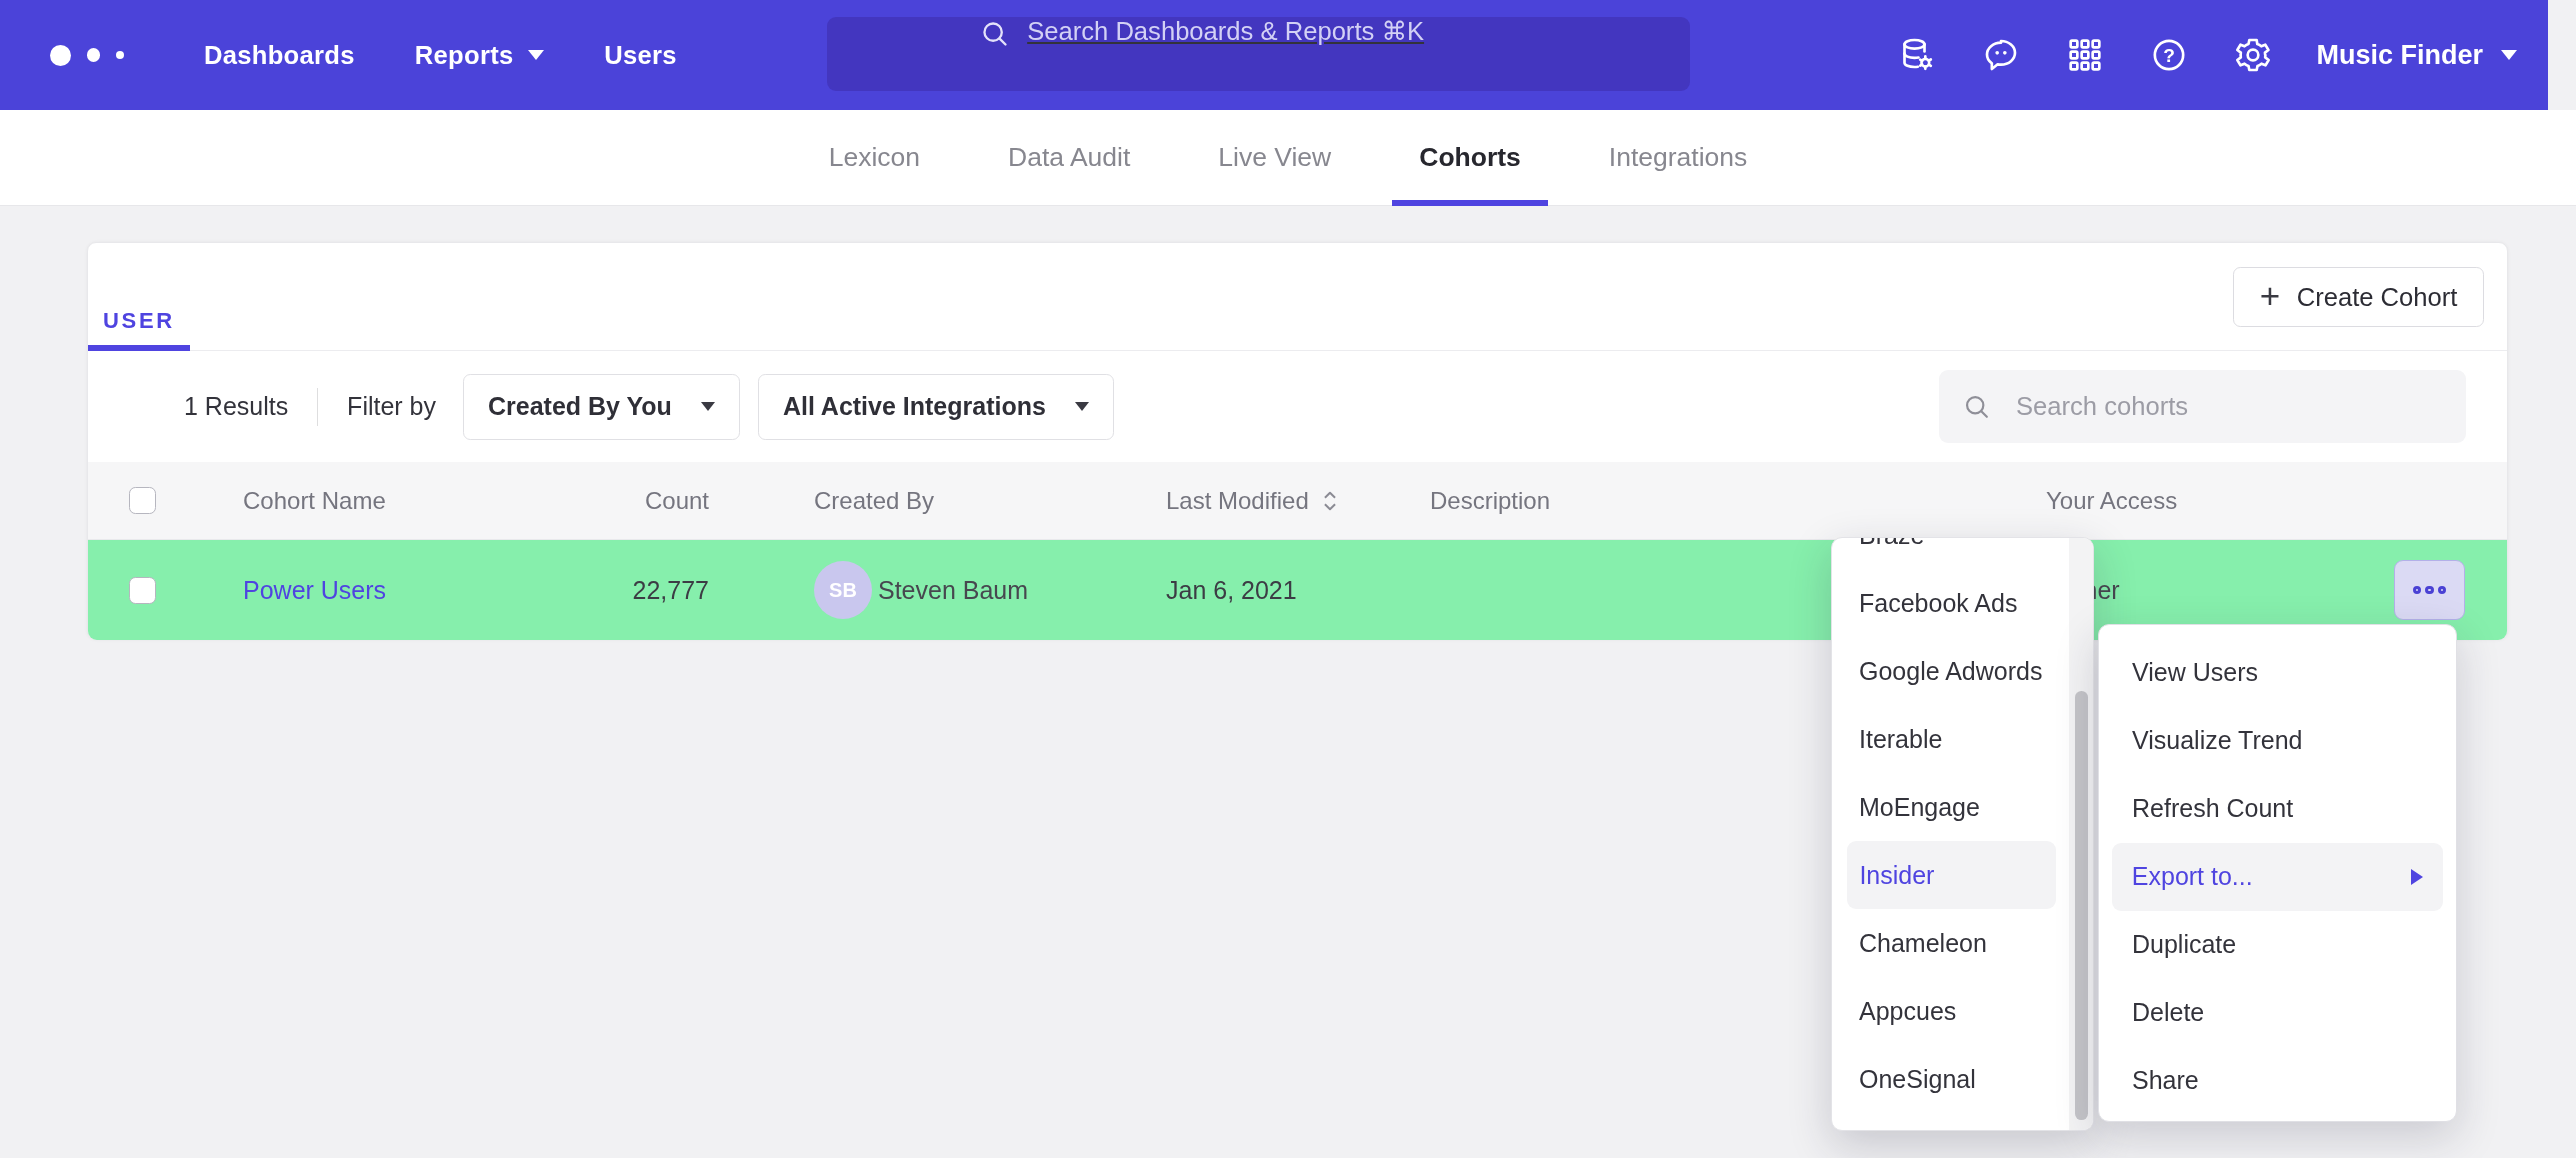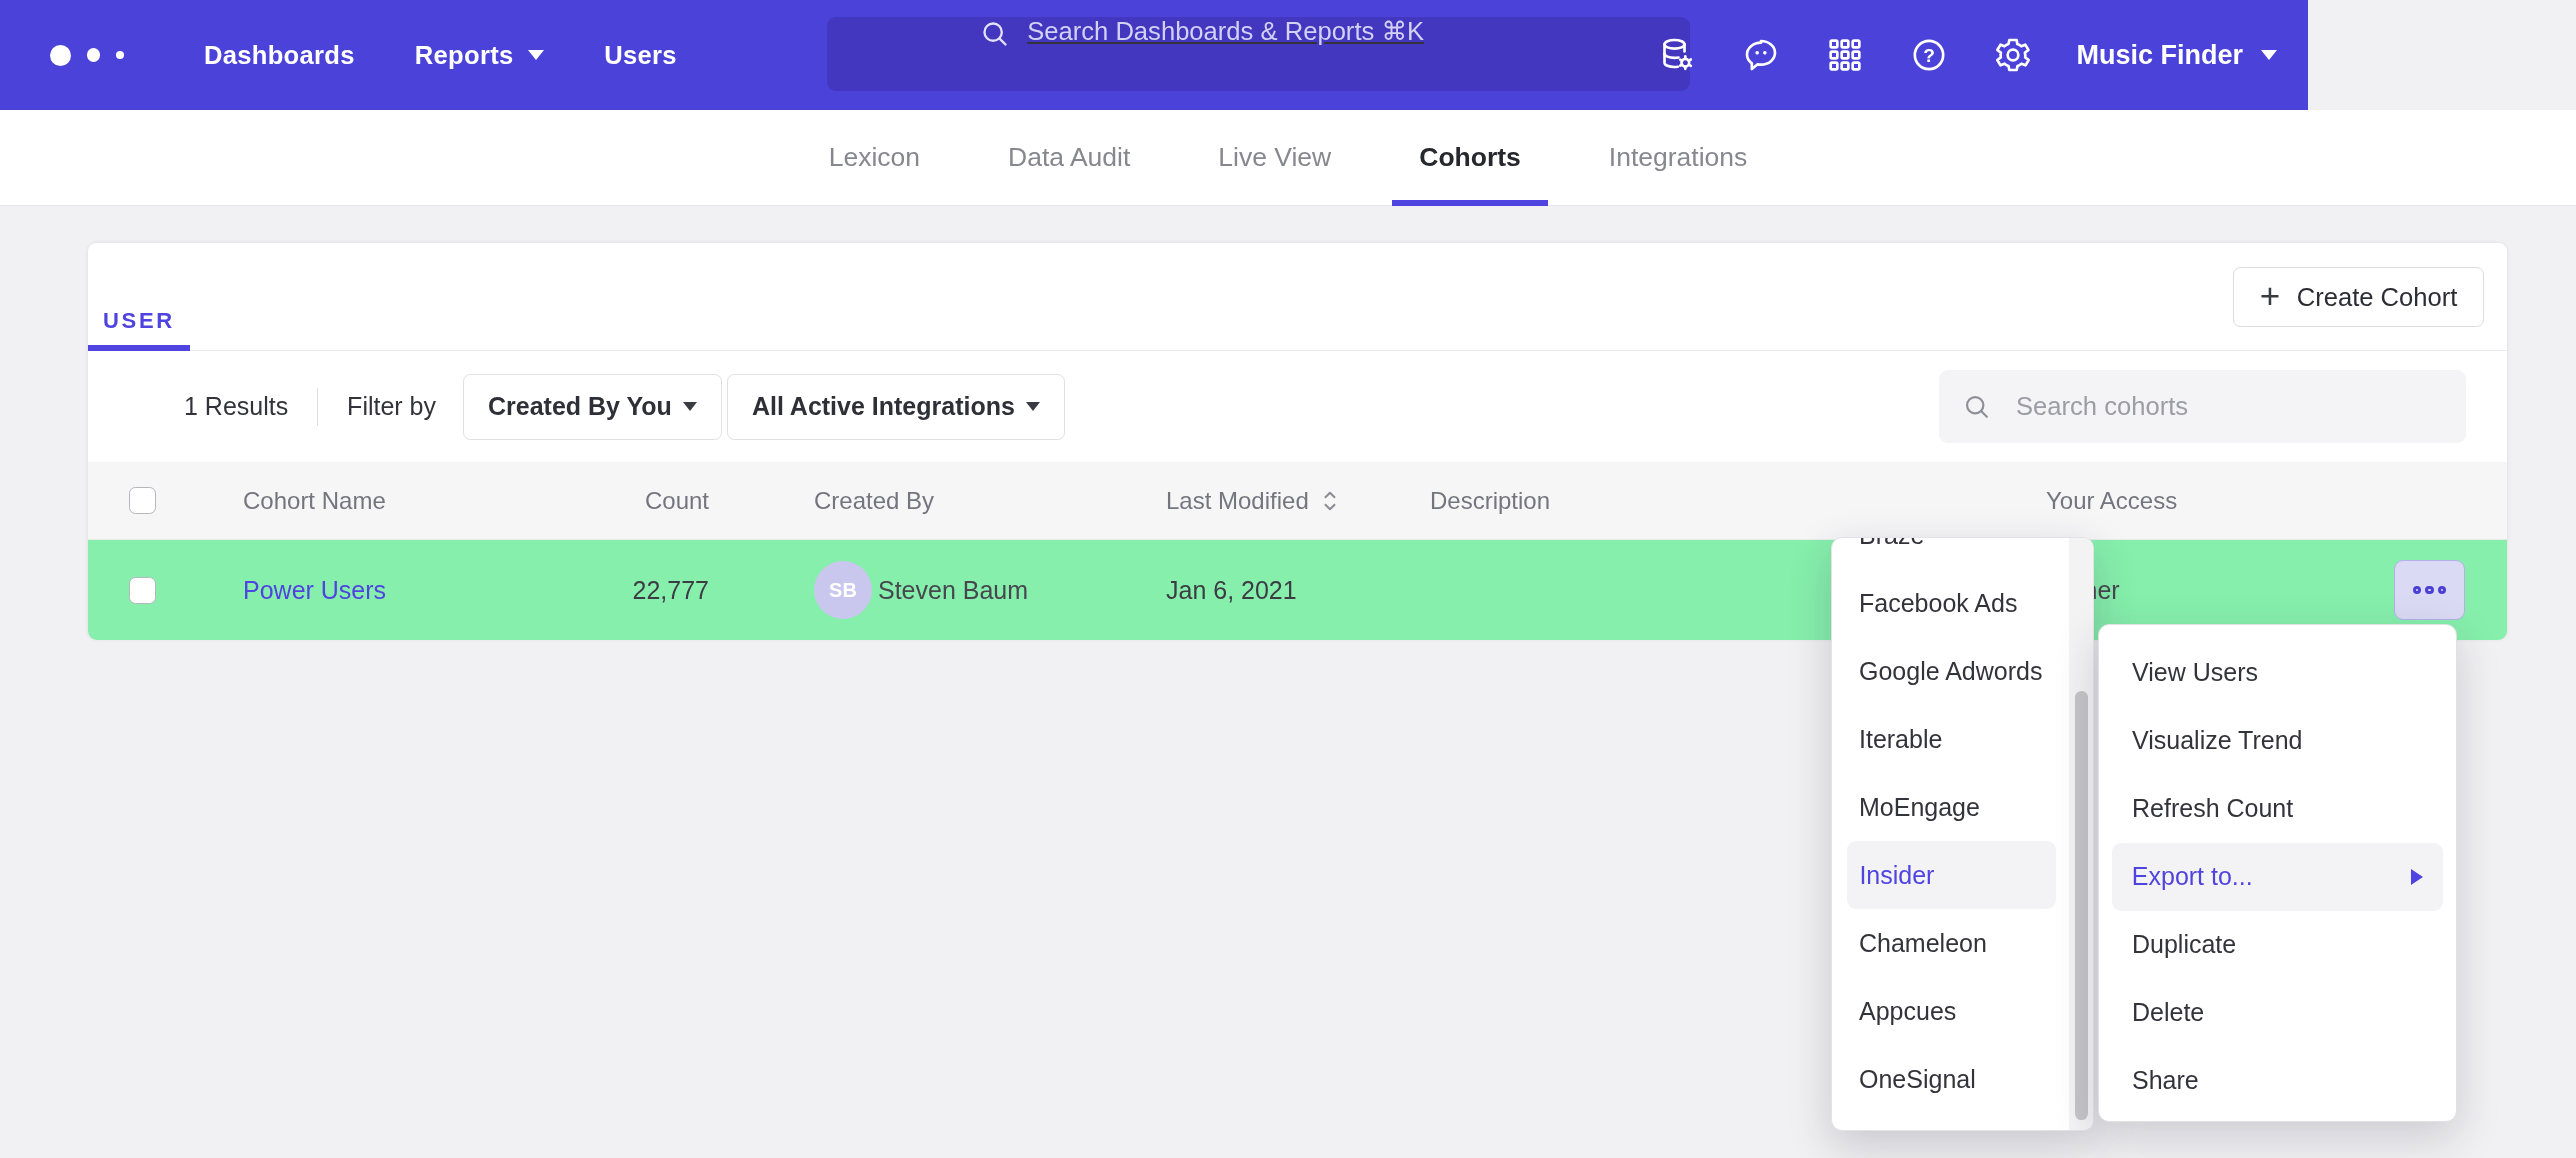--- a/index.html
+++ b/index.html
@@ -6,21 +6,21 @@
   html,body { width:2576px; height:1158px; }
   body {
     font-family:"Liberation Sans", sans-serif;
     background:#f1f1f3;
     position:relative;
     overflow:hidden;
     color:#33333b;
   }
   
   .topnav {
-    position:absolute; left:0; top:0; width:2308px; height:110px;
+    position:absolute; left:0; top:0; width:2548px; height:110px;
     background:#4b43d9; display:flex; align-items:center; padding-left:50px;
   }
   .logo { display:flex; align-items:center; gap:15.5px; margin-right:80px; }
   .logo i { display:block; border-radius:50%; background:#fff; }
   .logo i:nth-child(1){ width:21px; height:21px; }
   .logo i:nth-child(2){ width:13.7px; height:13.7px; }
   .logo i:nth-child(3){ width:8.2px;  height:8.2px;  }
   .navlink { color:#fff; font-size:25.6px; font-weight:600; letter-spacing:0.3px;
              display:flex; align-items:center; gap:14.6px; margin-right:60px; cursor:pointer; }
   .caret-down { width:0; height:0; border-left:8.2px solid transparent;
@@ -72,22 +72,22 @@
                 border-radius:7.3px; display:flex; align-items:center; gap:16.4px;
                 font-size:25.6px; font-weight:500; color:#2c2c34; cursor:pointer; }
   .plus { font-size:35px; font-weight:400; line-height:1; color:#3a3a42;
           transform:translateY(-1.8px); }
   
   .filter-row { height:111px; display:flex; align-items:center; padding-left:96px; }
   .results { font-size:25px; font-weight:500; color:#33333b; }
   .vdivider { width:0.9px; height:38px; background:#dededf; margin:0 29px; }
   .filter-by { font-size:25px; font-weight:500; color:#33333b; margin-right:27px; }
   .dd-btn { height:66px; padding:0 24px; border:0.9px solid #e0e0e4; border-radius:7.3px;
-            background:#fff; display:flex; align-items:center; gap:11px;
-            font-size:25px; font-weight:600; color:#2f2f37; margin-right:5px;
+            background:#fff; display:flex; align-items:center; gap:29px;
+            font-size:25px; font-weight:600; color:#2f2f37; margin-right:18px;
             cursor:pointer; }
   .dd-btn .caret-down { border-left-width:7.3px; border-right-width:7.3px;
                         border-top-width:9px; color:#3a3a42; }
   .filter-spacer { flex:1; }
   .cohort-search { width:527px; height:73px; background:#f4f4f6; border-radius:9px;
                    display:flex; align-items:center; padding:0 22px; gap:24px;
                    margin-right:41px; }
   .cohort-search svg { width:31px; height:31px; }
   .cohort-search input { background:transparent; border:none; outline:none;
                          width:402px; font-family:inherit; font-size:25.6px; color:#3a3a42; }

